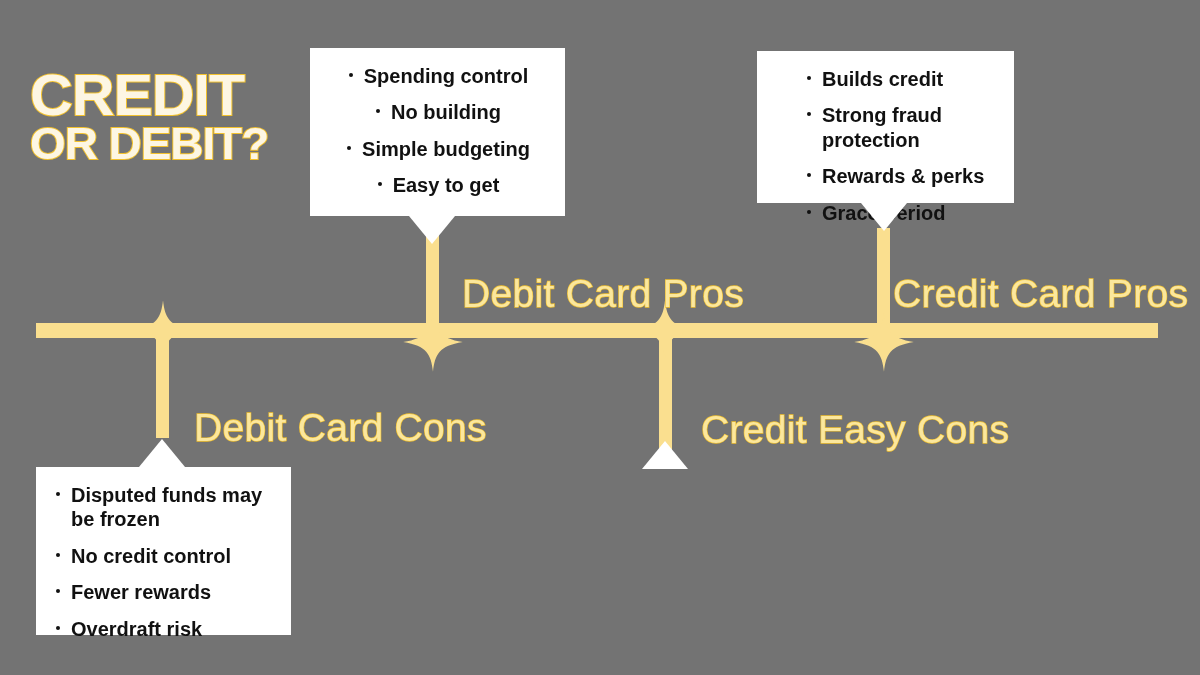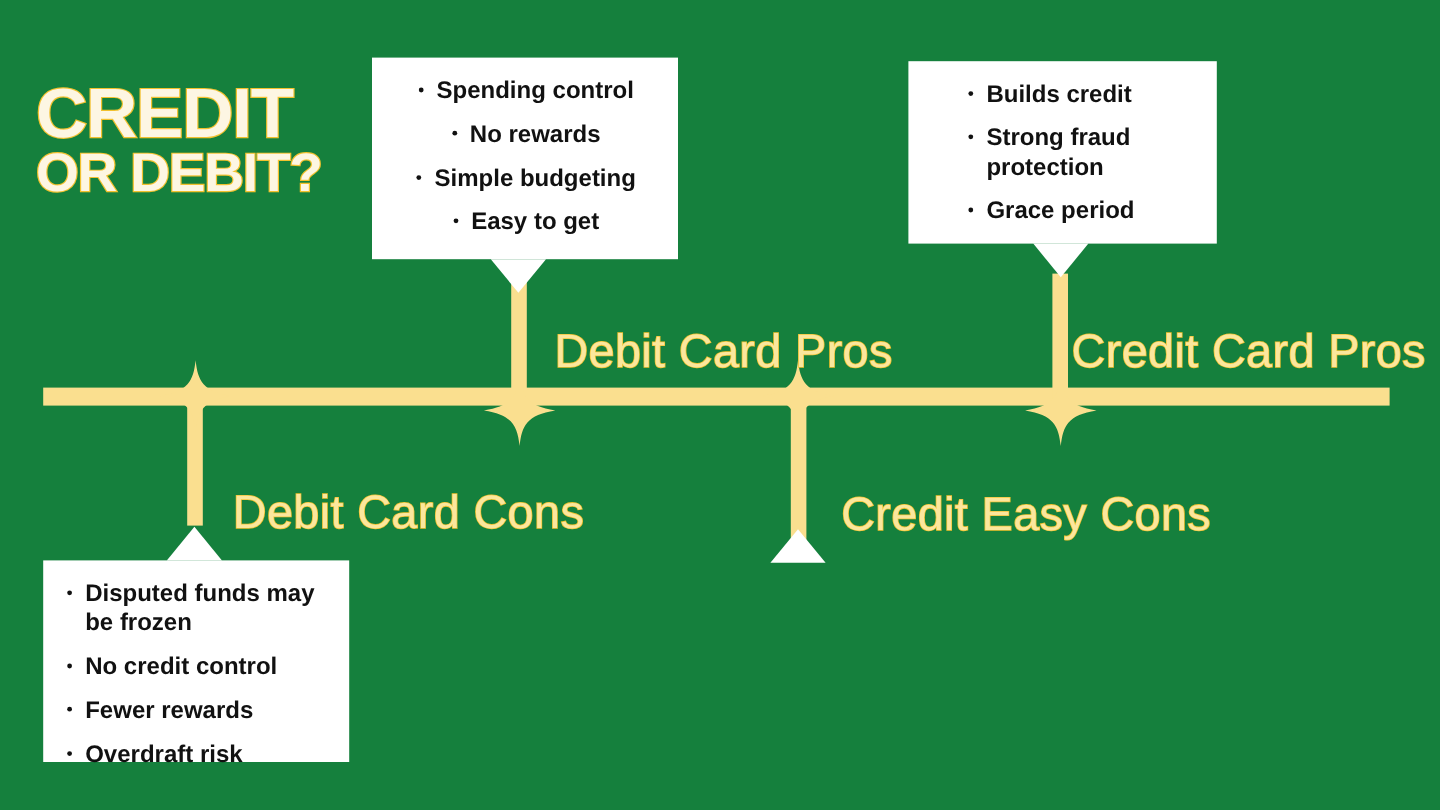--- a/index.html
+++ b/index.html
@@ -5,21 +5,21 @@
 <style>
   html, body {
     margin: 0;
     padding: 0;
     background: #065c7c;
   }
   #canvas {
     position: relative;
     width: 1200px;
     height: 675px;
-    background: #15803d;
+    background: #737373;
     overflow: hidden;
     font-family: "Liberation Sans", sans-serif;
   }
 
   
   #title-block {
     position: absolute;
     left: 30px;
     top: 68px;
     width: 300px;
@@ -171,31 +171,32 @@
   </div>
 
   <div class="section-label" style="left:462px; top:272px;">Debit Card Pros</div>
   <div class="section-label" style="left:893px; top:272px;">Credit Card Pros</div>
   <div class="section-label" style="left:194px; top:406px;">Debit Card Cons</div>
   <div class="section-label" style="left:701px; top:408px;">Credit Easy Cons</div>
 
   <div class="callout center-items" style="left:310px; top:48px; width:255px; height:168px;">
     <ul>
       <li>Spending control</li>
-      <li>No rewards</li>
+      <li>No building</li>
       <li>Simple budgeting</li>
       <li>Easy to get</li>
     </ul>
   </div>
   <div class="notch notch-down" style="left:409px; top:216px;"></div>
 
   <div class="callout" style="left:757px; top:51px; width:257px; height:152px;padding-left:48px;">
     <ul>
       <li>Builds credit</li>
       <li>Strong fraud protection</li>
+      <li>Rewards &amp; perks</li>
       <li>Grace period</li>
     </ul>
   </div>
   <div class="notch notch-down" style="left:861px; top:203px;"></div>
 
   <div class="callout" style="left:36px; top:467px; width:255px; height:168px;">
     <ul>
       <li>Disputed funds may be frozen</li>
       <li>No credit control</li>
       <li>Fewer rewards</li>

